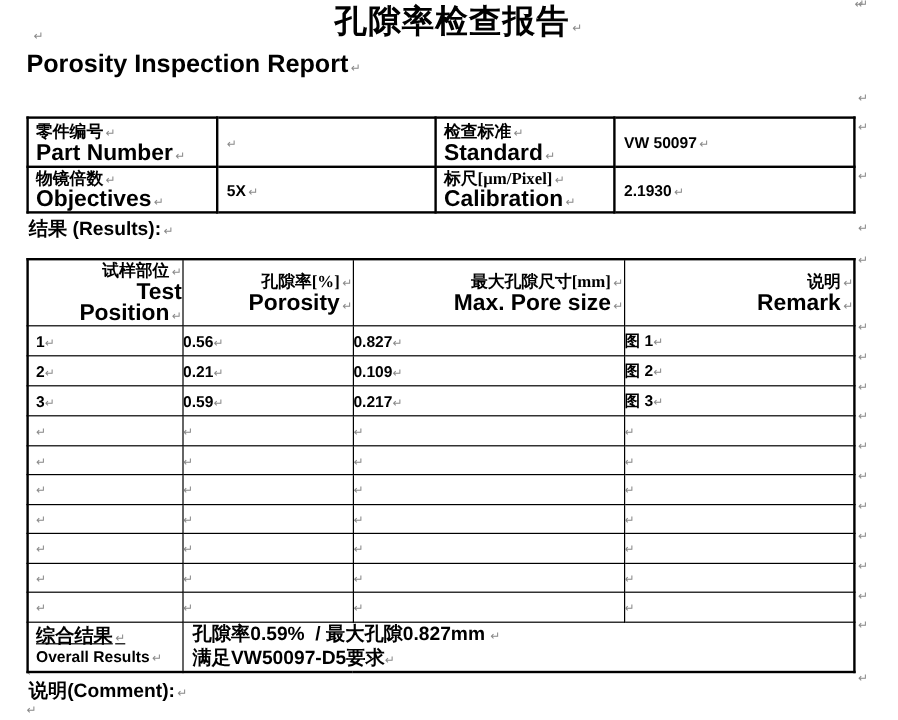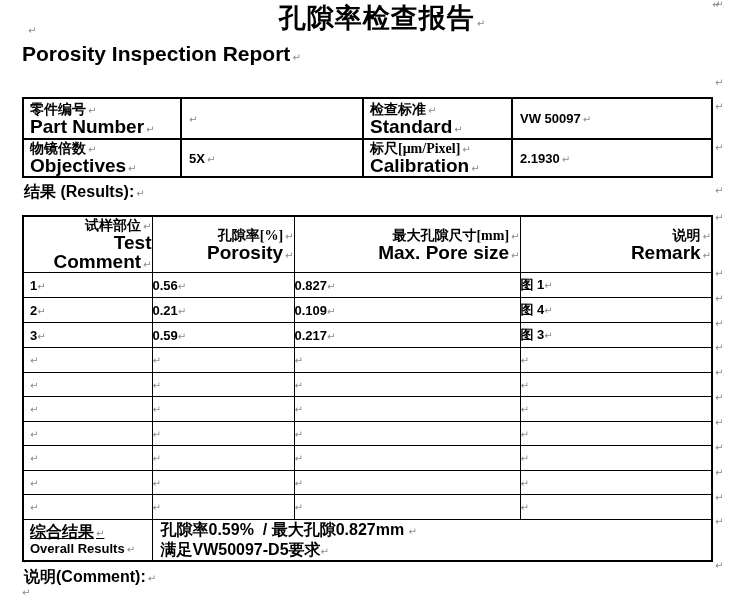--- a/index.html
+++ b/index.html
@@ -129,21 +129,21 @@
 <table class="tbl results">
   <colgroup>
       <col style="width:129px">
       <col style="width:142px">
       <col style="width:226px">
       <col style="width:192px">
     </colgroup>
   <tbody>
       <tr style="height:49px">
     <td>
-          <div class="hdr"><span class="cn">试样部位</span><span class="pmark inline-mark">↵</span><br><span class="en">Test Comment</span><span class="pmark inline-mark">↵</span></div>
+          <div class="hdr"><span class="cn">试样部位</span><span class="pmark inline-mark">↵</span><br><span class="en">Test Position</span><span class="pmark inline-mark">↵</span></div>
         </td>
     <td>
           <div class="hdr"><span class="cn">孔隙率[%]</span><span class="pmark inline-mark">↵</span><br><span class="en">Porosity</span><span class="pmark inline-mark">↵</span></div>
         </td>
     <td>
           <div class="hdr"><span class="cn">最大孔隙尺寸[mm]</span><span class="pmark inline-mark">↵</span><br><span class="en">Max. Pore size</span><span class="pmark inline-mark">↵</span></div>
         </td>
     <td>
           <div class="hdr"><span class="cn">说明</span><span class="pmark inline-mark">↵</span><br><span class="en">Remark</span><span class="pmark inline-mark">↵</span></div>
         </td>
@@ -151,21 +151,21 @@
   <tr style="height:25px">
     <td class="cell-left"><span>1</span><span class="pmark">↵</span></td>
     <td class="cell-center"><span>0.56</span><span class="pmark">↵</span></td>
     <td class="cell-center"><span>0.827</span><span class="pmark">↵</span></td>
     <td class="cell-center"><span>图 1</span><span class="pmark">↵</span></td>
   </tr>
   <tr style="height:25px">
     <td class="cell-left"><span>2</span><span class="pmark">↵</span></td>
     <td class="cell-center"><span>0.21</span><span class="pmark">↵</span></td>
     <td class="cell-center"><span>0.109</span><span class="pmark">↵</span></td>
-    <td class="cell-center"><span>图 4</span><span class="pmark">↵</span></td>
+    <td class="cell-center"><span>图 2</span><span class="pmark">↵</span></td>
   </tr>
   <tr style="height:25px">
     <td class="cell-left"><span>3</span><span class="pmark">↵</span></td>
     <td class="cell-center"><span>0.59</span><span class="pmark">↵</span></td>
     <td class="cell-center"><span>0.217</span><span class="pmark">↵</span></td>
     <td class="cell-center"><span>图 3</span><span class="pmark">↵</span></td>
   </tr>
   </tbody>
     <tbody id="empty-rows">
       <tr style="height: 24.5px;">

